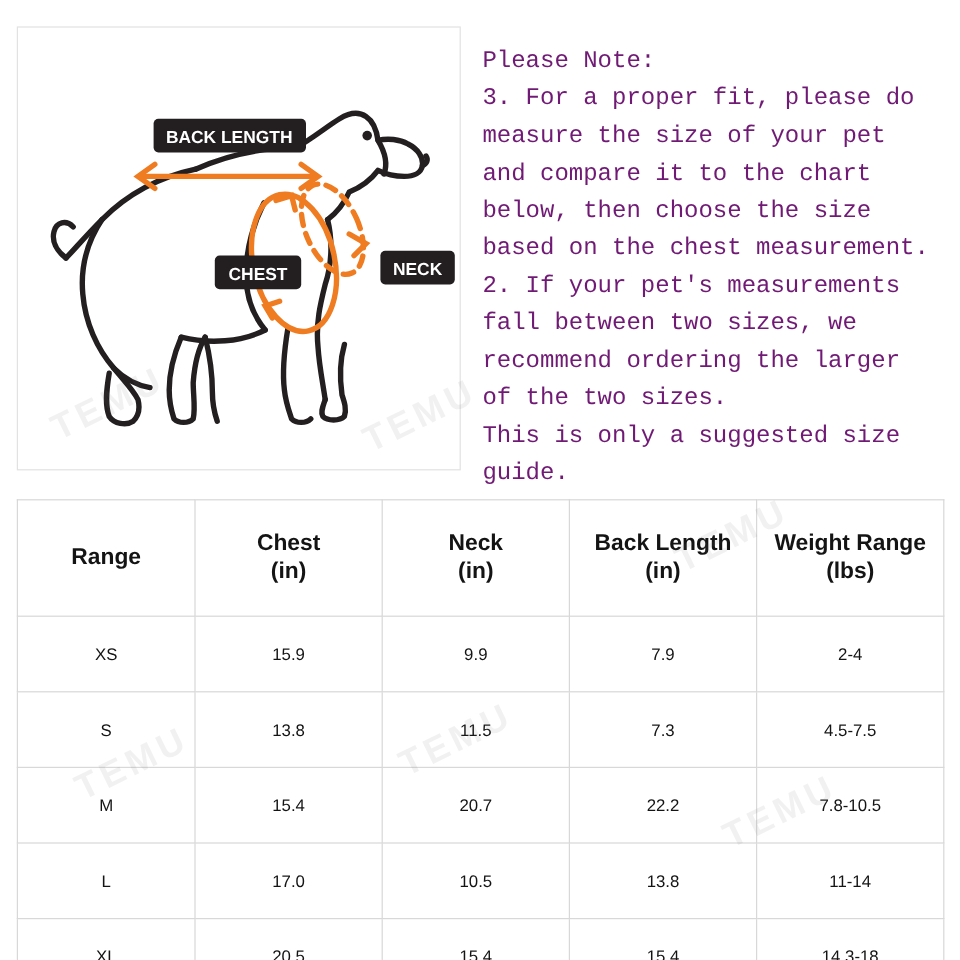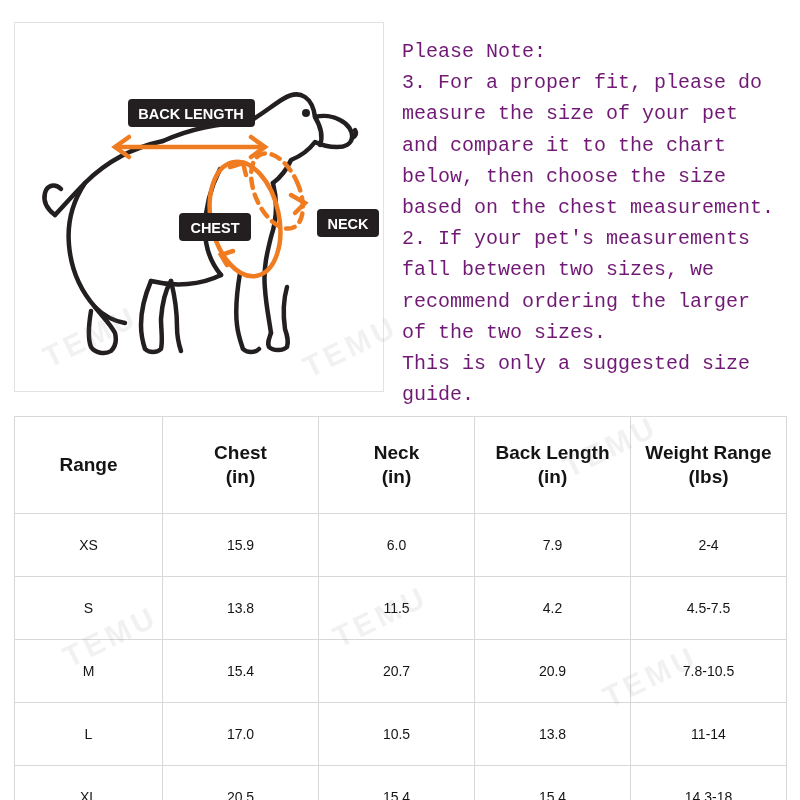--- a/index.html
+++ b/index.html
@@ -234,36 +234,36 @@
               <span>Weight Range</span>
               <span>(lbs)</span>
             </span>
           </th>
         </tr>
       </thead>
       <tbody>
         <tr>
           <td>XS</td>
           <td>15.9</td>
-          <td>6.0</td>
+          <td>9.9</td>
           <td>7.9</td>
           <td>2-4</td>
         </tr>
         <tr>
           <td>S</td>
           <td>13.8</td>
           <td>11.5</td>
-          <td>4.2</td>
+          <td>7.3</td>
           <td>4.5-7.5</td>
         </tr>
         <tr>
           <td>M</td>
           <td>15.4</td>
           <td>20.7</td>
-          <td>20.9</td>
+          <td>22.2</td>
           <td>7.8-10.5</td>
         </tr>
         <tr>
           <td>L</td>
           <td>17.0</td>
           <td>10.5</td>
           <td>13.8</td>
           <td>11-14</td>
         </tr>
         <tr>

